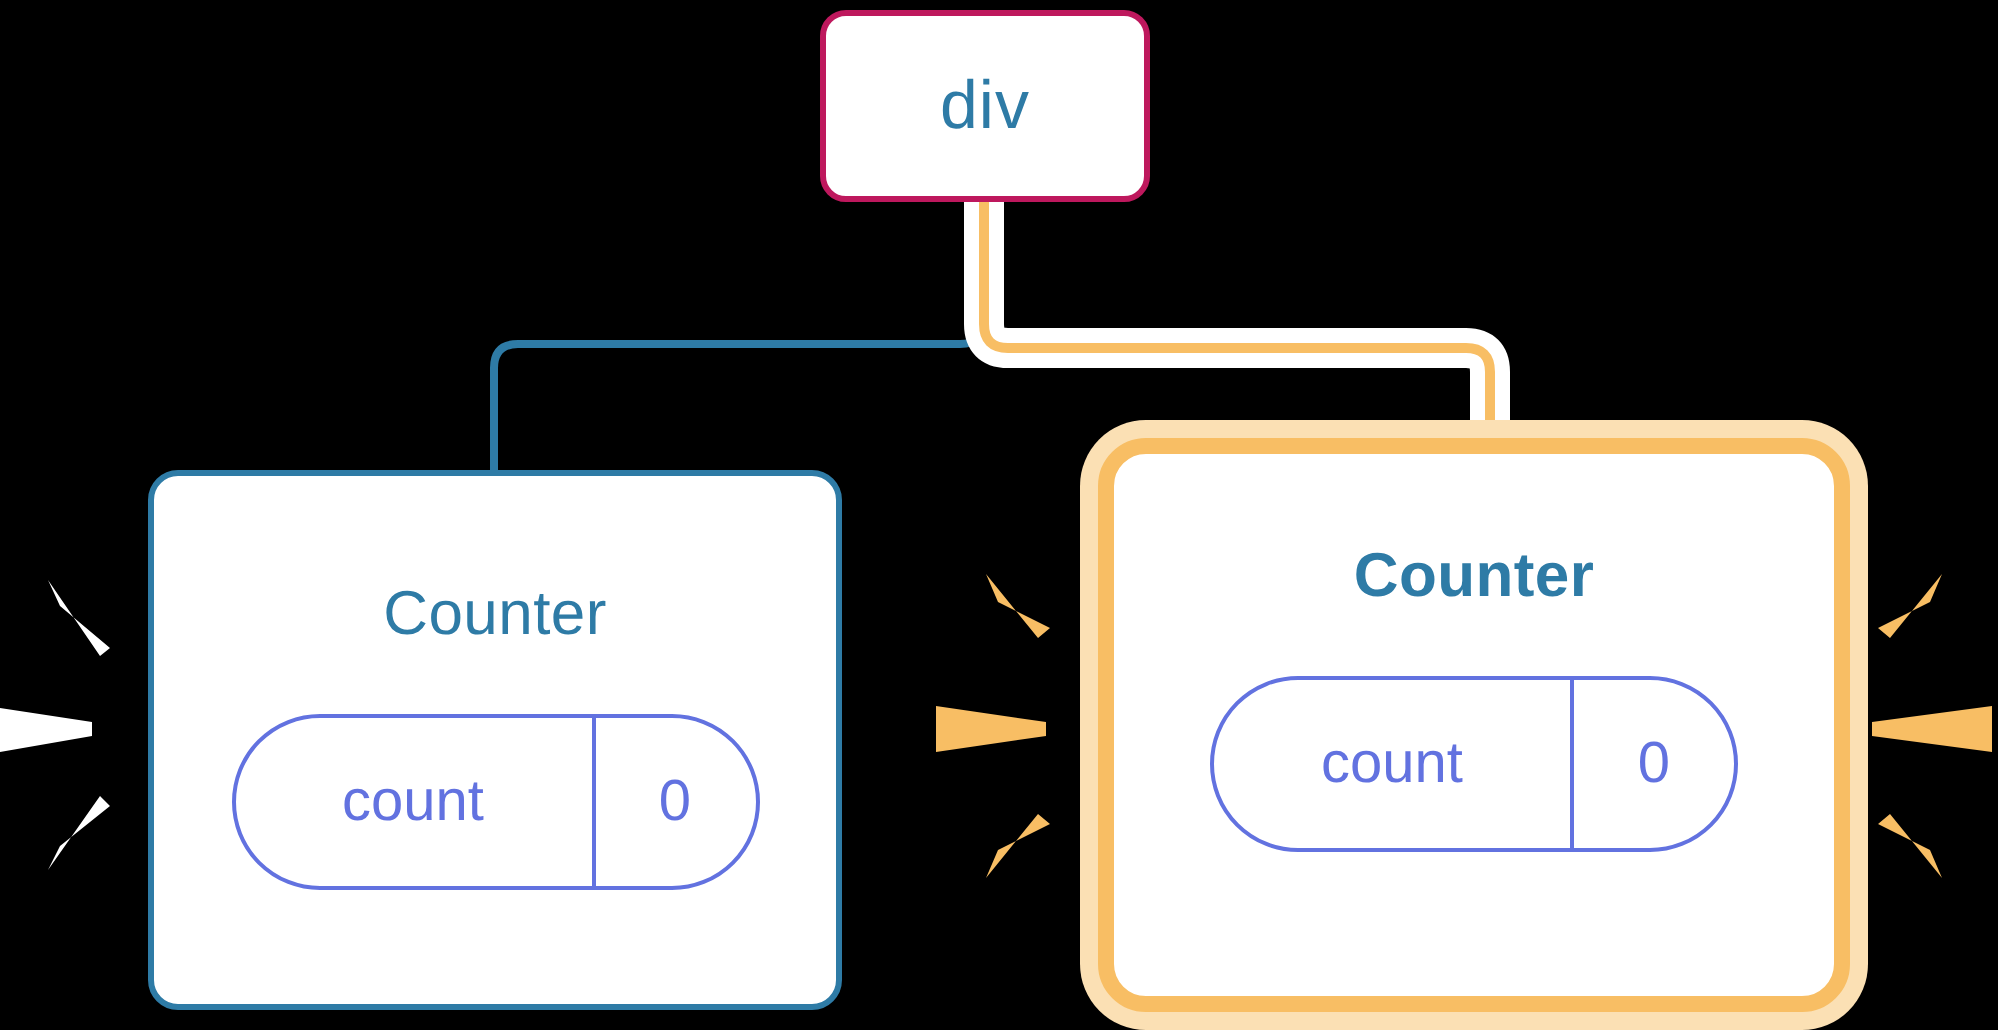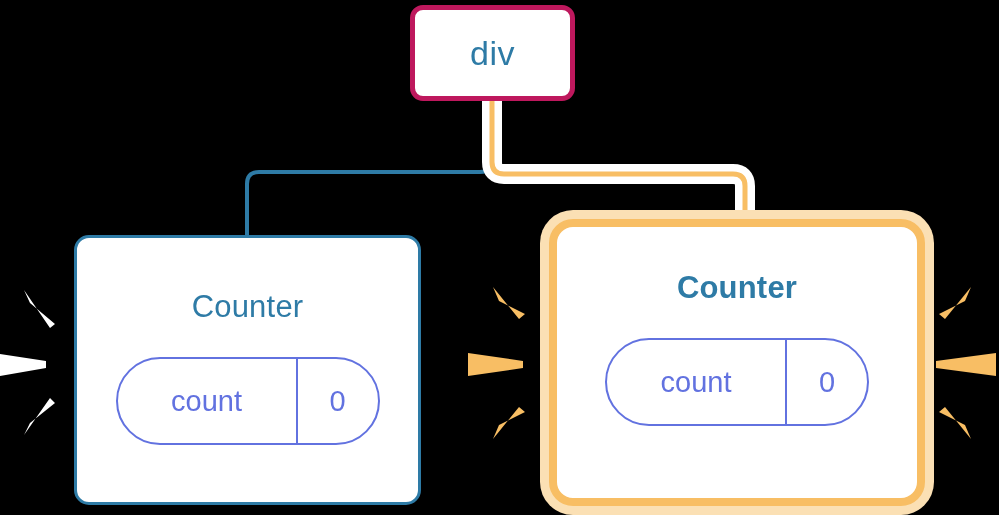--- a/index.html
+++ b/index.html
@@ -31,21 +31,21 @@
     display: flex;
     flex-direction: column;
     align-items: center;
   }
 
   .node-div {
     left: 410px;
     top: 5px;
     width: 165px;
     height: 96px;
-    border: 5px solid #be185d;
+    border: 3px solid #be185d;
     border-radius: 13px;
     justify-content: center;
     z-index: 5;
   }
   .node-div-label {
     font-size: 34px;
     color: #2E7BA6;
     letter-spacing: 0.5px;
     line-height: 1;
   }

